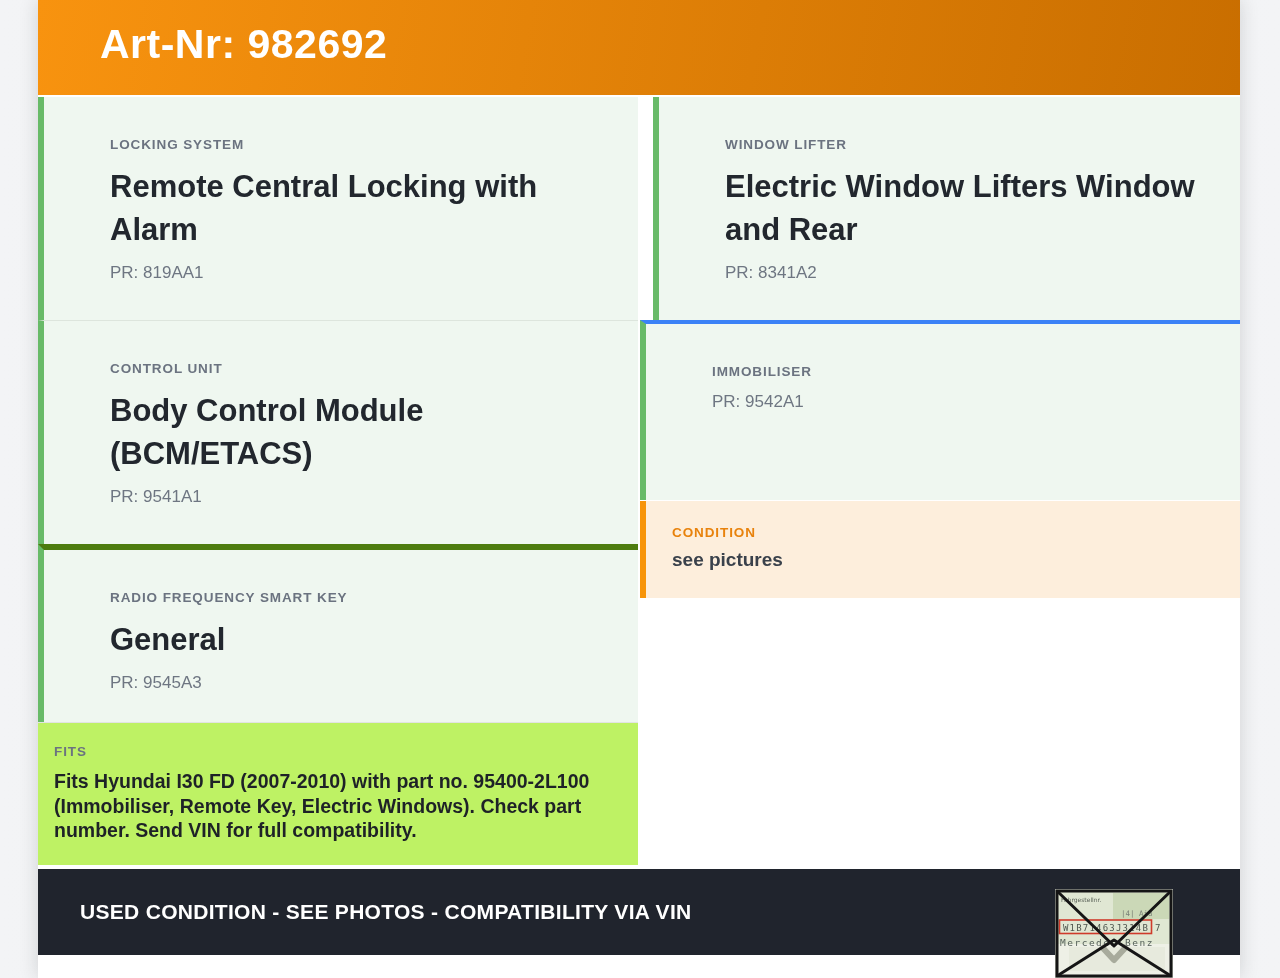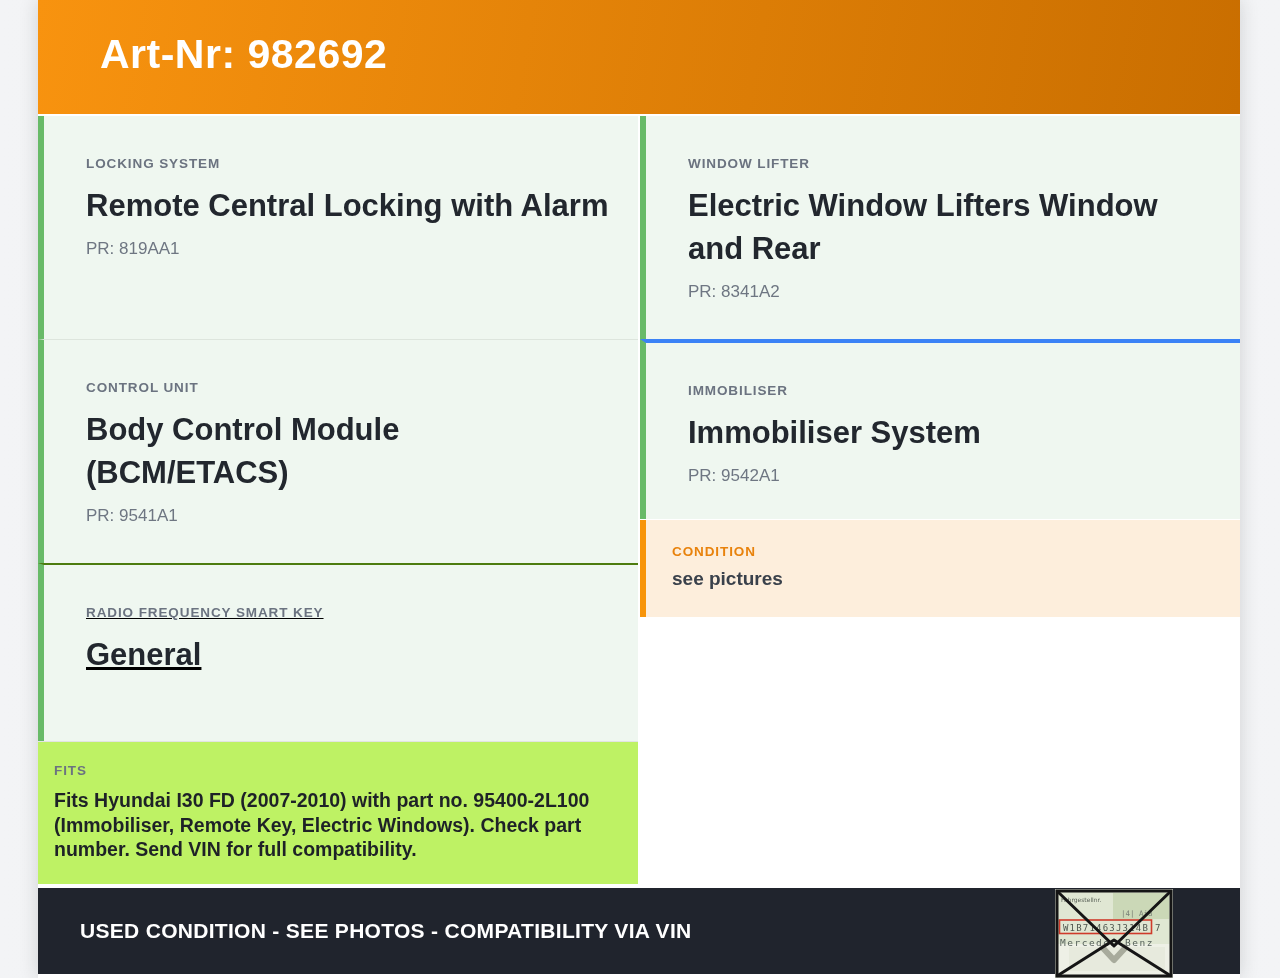--- a/index.html
+++ b/index.html
@@ -19,40 +19,40 @@
     font-family:"Liberation Sans","DejaVu Sans",sans-serif;
     background:linear-gradient(90deg,#f3f4f6 0%,#eef0f2 50%,#f3f4f6 100%);
     position:relative;
   }
   .page{
     position:absolute;left:38px;top:0;width:1202px;height:978px;
     background:#ffffff;
     box-shadow:0 0 18px rgba(30,35,40,.16);
   }
   .header{
-    height:114px;
+    height:95px;
     background:linear-gradient(100deg,var(--header-gradient-start,#f8930f) 0%,var(--header-gradient-end,#c96e00) 100%);
     display:flex;align-items:center;
     padding:0 40px 6px 62px;
   }
   .header h1{
     color:#ffffff;font-size:41px;font-weight:800;letter-spacing:.5px;
   }
   .grid{display:flex;margin-top:2px;height:768px;background:#ffffff;}
   .col-left{width:600px;margin-right:2px;display:flex;flex-direction:column;background:#ffffff;}
   .col-right{width:600px;display:flex;flex-direction:column;background:#ffffff;}
   .card{
     background:var(--card-bg,#eff7f0);
     border-left:6px solid var(--card-accent-green,#68ba68);
-    padding:40px 28px 0 42px;
+    padding:40px 28px 0 66px;
   }
   .card.h1a{height:223px;}
   .card.h2a{height:224px;border-top:1px solid #dde5dd;}
-  .card.h3a{height:178px;border-top:2px solid #4d7c0f;text-decoration:underline;}
-  .card.h1b{height:223px;}
+  .card.h3a{height:178px;border-top:6px solid #4d7c0f;}
+  .card.h1b{height:223px;margin-left:13px;}
   .card.h2b{height:180px;border-top:4px solid #3b82f6;}
   .eyebrow{
     font-size:13.5px;font-weight:700;color:#6b7380;letter-spacing:.9px;
     margin-bottom:13px;
   }
   .card h2{
     font-size:31px;line-height:43px;font-weight:700;color:#22272e;margin-bottom:12px;
   }
   .pr{font-size:17px;color:#6e7682;}
   .condition{
@@ -100,36 +100,36 @@
         <div class="pr">PR: 819AA1</div>
       </div>
       <div class="card h2a">
         <div class="eyebrow">CONTROL UNIT</div>
         <h2>Body Control Module (BCM/ETACS)</h2>
         <div class="pr">PR: 9541A1</div>
       </div>
       <div class="card h3a">
         <div class="eyebrow">RADIO FREQUENCY SMART KEY</div>
         <h2>General</h2>
+        <div class="pr">PR: 9545A3</div>
       </div>
       <div class="fits">
         <div class="eyebrow">FITS</div>
         <p>Fits Hyundai I30 FD (2007-2010) with part no. 95400-2L100 (Immobiliser, Remote Key, Electric Windows). Check part number. Send VIN for full compatibility.</p>
       </div>
     </div>
 
     <div class="col-right">
       <div class="card h1b">
         <div class="eyebrow">WINDOW LIFTER</div>
         <h2>Electric Window Lifters Window and Rear</h2>
         <div class="pr">PR: 8341A2</div>
       </div>
       <div class="card h2b">
         <div class="eyebrow">IMMOBILISER</div>
-        <h2>Immobiliser System</h2>
         <div class="pr">PR: 9542A1</div>
       </div>
       <div class="condition">
         <div class="eyebrow">CONDITION</div>
         <div class="condition-value">see pictures</div>
       </div>
     </div>
 
   </div>
 

